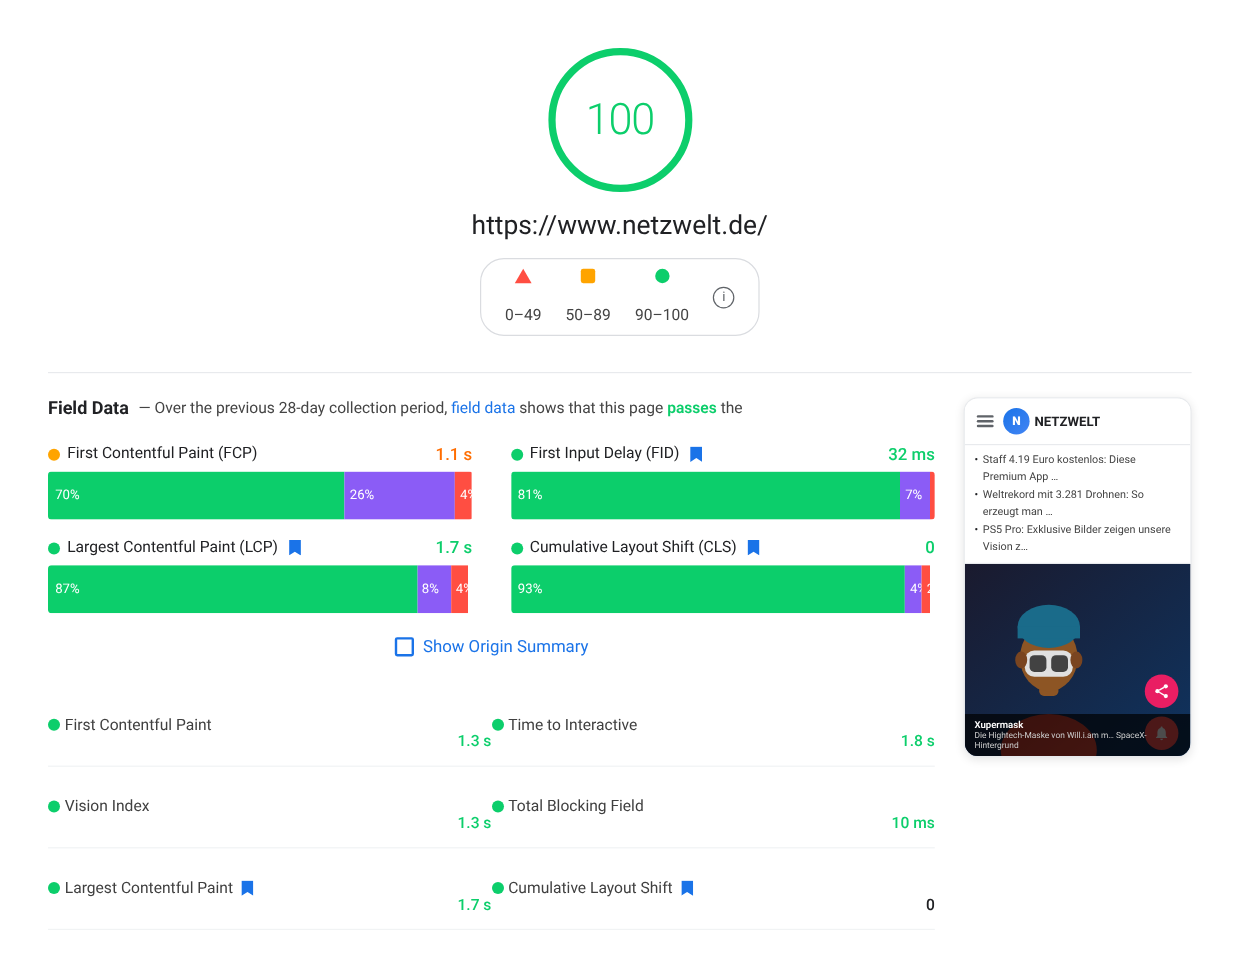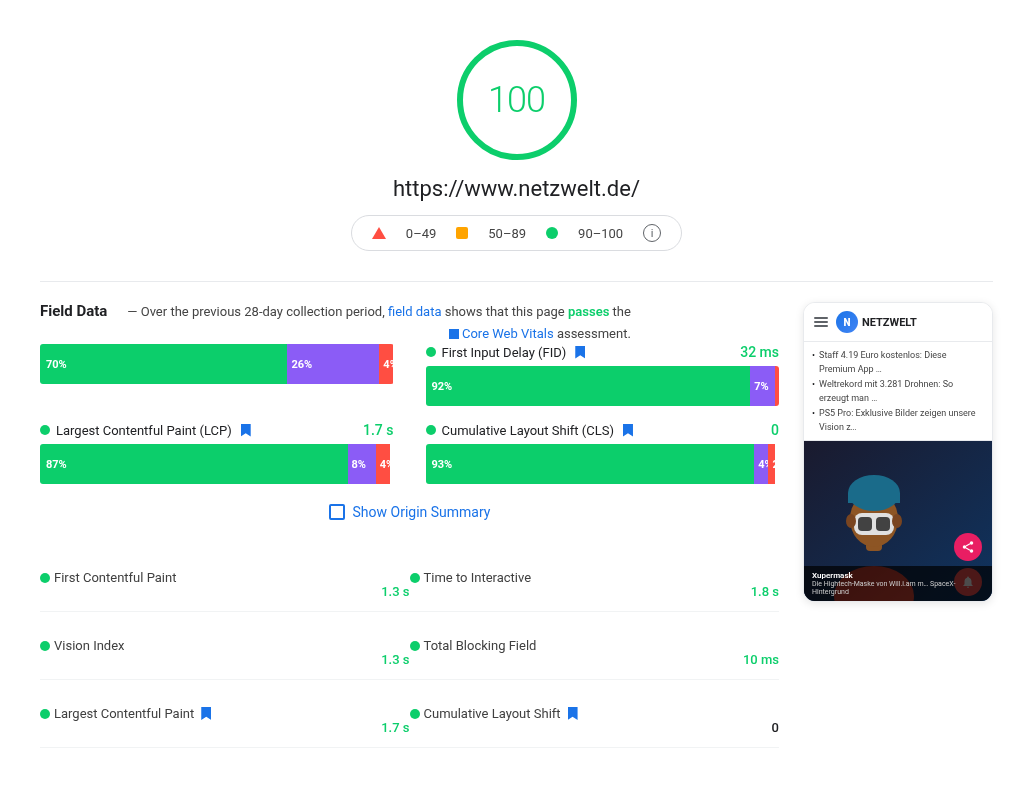--- a/index.html
+++ b/index.html
@@ -56,20 +56,21 @@
       border-radius: 20px;
       padding: 8px 20px;
       font-size: 13px;
       color: #444;
     }
 
     .legend-item {
       display: flex;
       align-items: center;
       gap: 20px;
+      flex-direction: column;
     }
 
     .legend-triangle {
       width: 0;
       height: 0;
       border-left: 7px solid transparent;
       border-right: 7px solid transparent;
       border-bottom: 12px solid #ff4e42;
     }
 
@@ -114,24 +115,23 @@
     }
 
     .left-panel {
       flex: 1;
     }
 
     
     .section-header {
       display: flex;
       align-items: flex-start;
-      gap: 20px;
-      margin-bottom: 1px;
+      gap: 8px;
+      margin-bottom: 20px;
       flex-wrap: wrap;
-      text-align: right;
     }
 
     .section-title {
       font-weight: 700;
       font-size: 15px;
     }
 
     .section-description {
       font-size: 13px;
       color: #444;
@@ -217,21 +217,21 @@
     .value-orange { color: #ff6d00; }
     .value-green { color: #0cce6b; }
 
     
     .progress-bar {
       height: 40px;
       border-radius: 3px;
       overflow: hidden;
       display: flex;
       font-size: 11px;
-      font-weight: 700;
+      font-weight: 400;
       color: white;
     }
 
     .bar-green {
       background: #0cce6b;
       display: flex;
       align-items: center;
       padding-left: 6px;
     }
 
@@ -510,47 +510,51 @@
 
   <div class="main-content">
     <div class="left-panel">
 
       <div class="section-header">
         <span class="section-title">Field Data</span>
         <div class="section-description-block">
           <span class="section-description">
             — Over the previous 28-day collection period, <a>field data</a> shows that this page <span class="passes-text">passes</span> the
           </span>
-          <span class="section-description">
-            <span class="cwv-icon"></span><a class="core-web-vitals-link">Core Web Vitals</a> assessment.
-          </span>
         </div>
       </div>
 
       <div class="metrics-grid">
 
         <div class="metric-card">
+          <div class="metric-header">
+            <div class="metric-name">
+              <div class="metric-dot dot-orange"></div>
+              <span>First Contentful Paint (FCP)</span>
+            </div>
+            <span class="metric-value value-orange">1.1 s</span>
+          </div>
           <div class="progress-bar">
             <div class="bar-green" style="width:70%">70%</div>
             <div class="bar-orange" style="width:26%">26%</div>
             <div class="bar-red" style="width:4%">4%</div>
           </div>
         </div>
 
         <div class="metric-card">
           <div class="metric-header">
             <div class="metric-name">
               <div class="metric-dot dot-green"></div>
               <span>First Input Delay (FID)</span>
               <span class="bookmark-icon"></span>
             </div>
             <span class="metric-value value-green">32 ms</span>
           </div>
           <div class="progress-bar">
-            <div class="bar-green" style="width:92%">92%</div>
+            <div class="bar-green" style="width:92%">81%</div>
             <div class="bar-orange" style="width:7%">7%</div>
             <div class="bar-red" style="width:1%">1%</div>
           </div>
         </div>
 
         <div class="metric-card">
           <div class="metric-header">
             <div class="metric-name">
               <div class="metric-dot dot-green"></div>
               <span>Largest Contentful Paint (LCP)</span>

